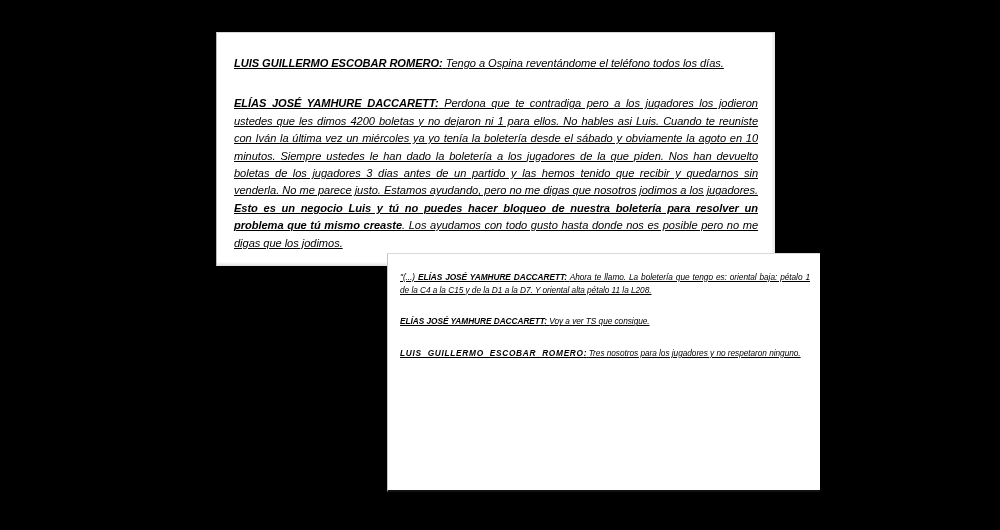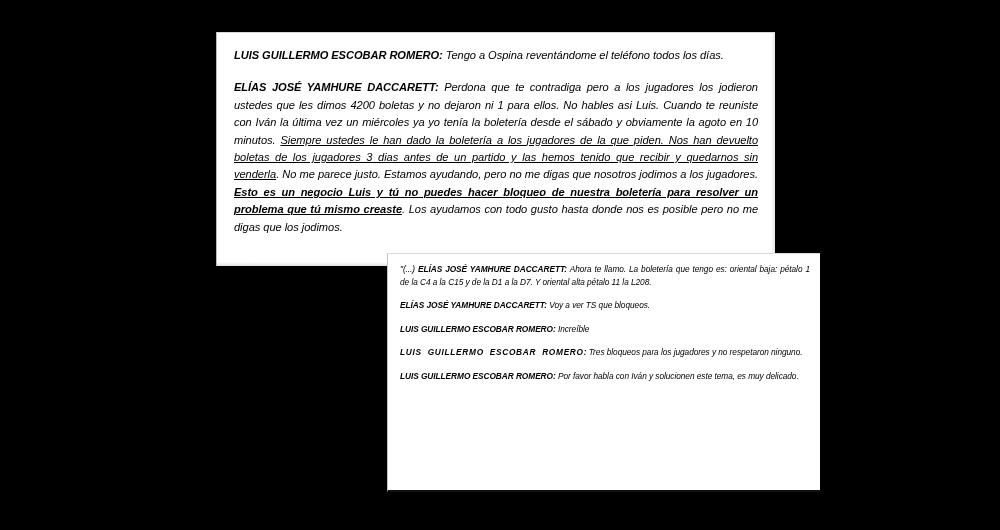--- a/index.html
+++ b/index.html
@@ -50,24 +50,25 @@
     height: 239px;
     padding: 9px 10px 8px 12px;
     border-left: 1px solid #c4c4c4;
     border-top: 1px solid #dadada;
     border-bottom: 2px solid #111111;
     font-size: 8.3px;
     line-height: 12.6px;
   }
 
   .para {
-    margin: 0 0 0 0;
+    margin: 8px 0 0 0;
     text-align: justify;
     font-style: italic;
     letter-spacing: -0.05px;
+    text-decoration: underline;
   }
   #panel-one .para { margin-bottom: 0px; }
   .para + .spacer { height: 15px; }
   #panel-two .para + .spacer { height: 11px; }
 
   .spk {
     font-weight: bold;
     font-style: italic;
   }
   .wide-spk {
@@ -131,38 +132,30 @@
       <span>"(...)</span>
       <span class="spk">ELÍAS JOSÉ YAMHURE DACCARETT</span><span class="spk">:</span>
       <span>Ahora te llamo. La boletería que tengo es: oriental baja:  pétalo 1 de la C4 a la C15 y de la D1 a la D7. Y oriental alta pétalo 11 la L208.</span>
     </p>
     <div class="spacer"></div>
 
     <div class="spacer"></div>
 
     <p class="para">
       <span class="spk">ELÍAS JOSÉ YAMHURE DACCARETT</span><span class="spk">:</span>
-      <span>Voy a ver TS que bloqueos.</span>
+      <span>Voy a ver TS que consigue.</span>
     </p>
     <div class="spacer"></div>
 
     <div class="spacer"></div>
 
-    <p class="para">
-      <span class="spk">LUIS GUILLERMO ESCOBAR ROMERO</span><span class="spk">:</span>
-      <span>Increíble</span>
-    </p>
     <div class="spacer"></div>
 
     <p class="para">
       <span class="wide-spk">LUIS GUILLERMO ESCOBAR ROMERO</span><span class="spk">:</span>
-      <span>Tres bloqueos para los jugadores y no respetaron ninguno.</span>
+      <span>Tres nosotros para los jugadores y no respetaron ninguno.</span>
     </p>
     <div class="spacer"></div>
 
-    <p class="para">
-      <span class="spk">LUIS GUILLERMO ESCOBAR ROMERO</span><span class="spk">:</span>
-      <span>Por favor habla con Iván y solucionen este tema, es muy delicado.</span>
-    </p>
 
   </div>
 
 </div>
 
 </body></html>

